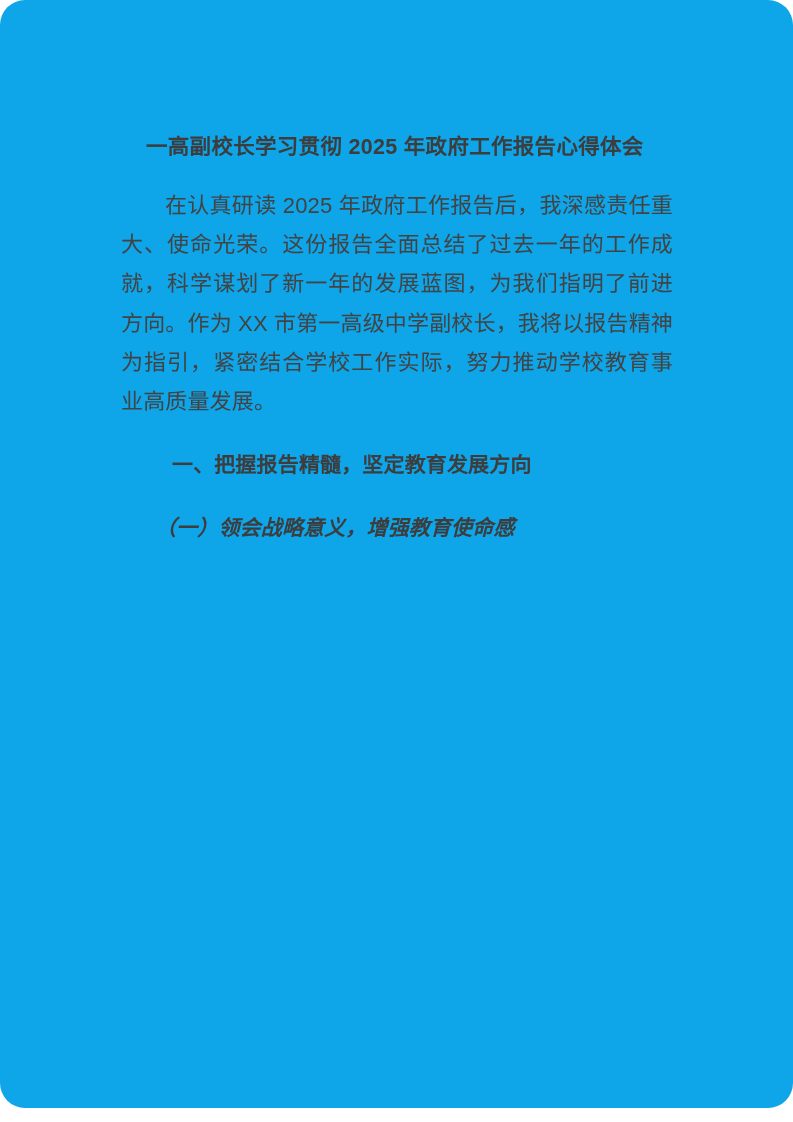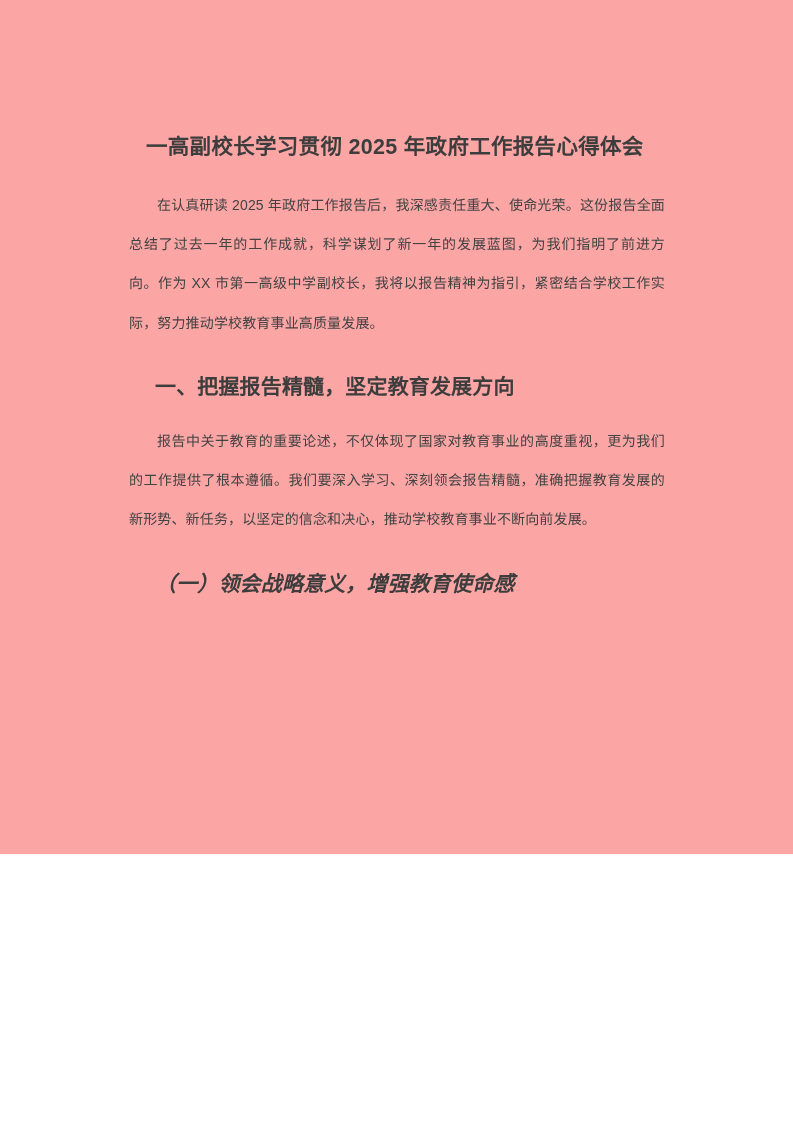--- a/index.html
+++ b/index.html
@@ -9,64 +9,65 @@
     background: #ffffff;
   }
   body {
     font-family: "Liberation Sans", "DejaVu Sans", sans-serif;
     color: #414141;
     -webkit-font-smoothing: antialiased;
   }
   .page {
     position: relative;
     width: 793px;
-    height: 854px;
+    height: 1108px;
     margin: 0 auto;
-    background: #fca5a5;
+    background: #0ea5e9;
     overflow: hidden;
     box-sizing: border-box;
+    border-radius: 25px;
   }
   .content {
     position: absolute;
     left: 113px;
     top: 0;
     width: 568px;
   }
   .doc-title {
     font-size: 21.5px;
     font-weight: 700;
     color: #3d3d3d;
     letter-spacing: 0.3px;
     line-height: 34px;
     text-align: left;
     padding-left: 33px;
     margin: 0;
     padding-top: 130px;
     white-space: nowrap;
   }
   .para {
-    font-size: 14px;
+    font-size: 22px;
     line-height: 39.2px;
     color: #434343;
     text-align: justify;
     text-justify: inter-ideograph;
     text-indent: 2em;
-    margin: 16px;
+    margin: 8px;
     letter-spacing: 0.15px;
   }
   .para.tight-start {
     margin-top: 22px;
   }
   .heading-1 {
     font-size: 21px;
     font-weight: 700;
     line-height: 39.2px;
     color: #3d3d3d;
     text-indent: 2em;
-    margin: 0;
+    margin: 17px;
     margin-top: 24px;
     letter-spacing: 0.15px;
   }
   .heading-2 {
     font-size: 21px;
     font-weight: 700;
     line-height: 39.2px;
     color: #3d3d3d;
     text-indent: 2em;
     margin: 0;
@@ -80,19 +81,18 @@
 
 <div class="page">
   <div class="content">
 
     <h1 class="doc-title">一高副校长学习贯彻 2025 年政府工作报告心得体会</h1>
 
     <p class="para tight-start">在认真研读 2025 年政府工作报告后，我深感责任重大、使命光荣。这份报告全面总结了过去一年的工作成就，科学谋划了新一年的发展蓝图，为我们指明了前进方向。作为 XX 市第一高级中学副校长，我将以报告精神为指引，紧密结合学校工作实际，努力推动学校教育事业高质量发展。</p>
 
     <h2 class="heading-1">一、把握报告精髓，坚定教育发展方向</h2>
 
-    <p class="para">报告中关于教育的重要论述，不仅体现了国家对教育事业的高度重视，更为我们的工作提供了根本遵循。我们要深入学习、深刻领会报告精髓，准确把握教育发展的新形势、新任务，以坚定的信念和决心，推动学校教育事业不断向前发展。</p>
 
     <h3 class="heading-2">（一）领会战略意义，增强教育使命感</h3>
 
 
   </div>
 </div>
 
 </body></html>

